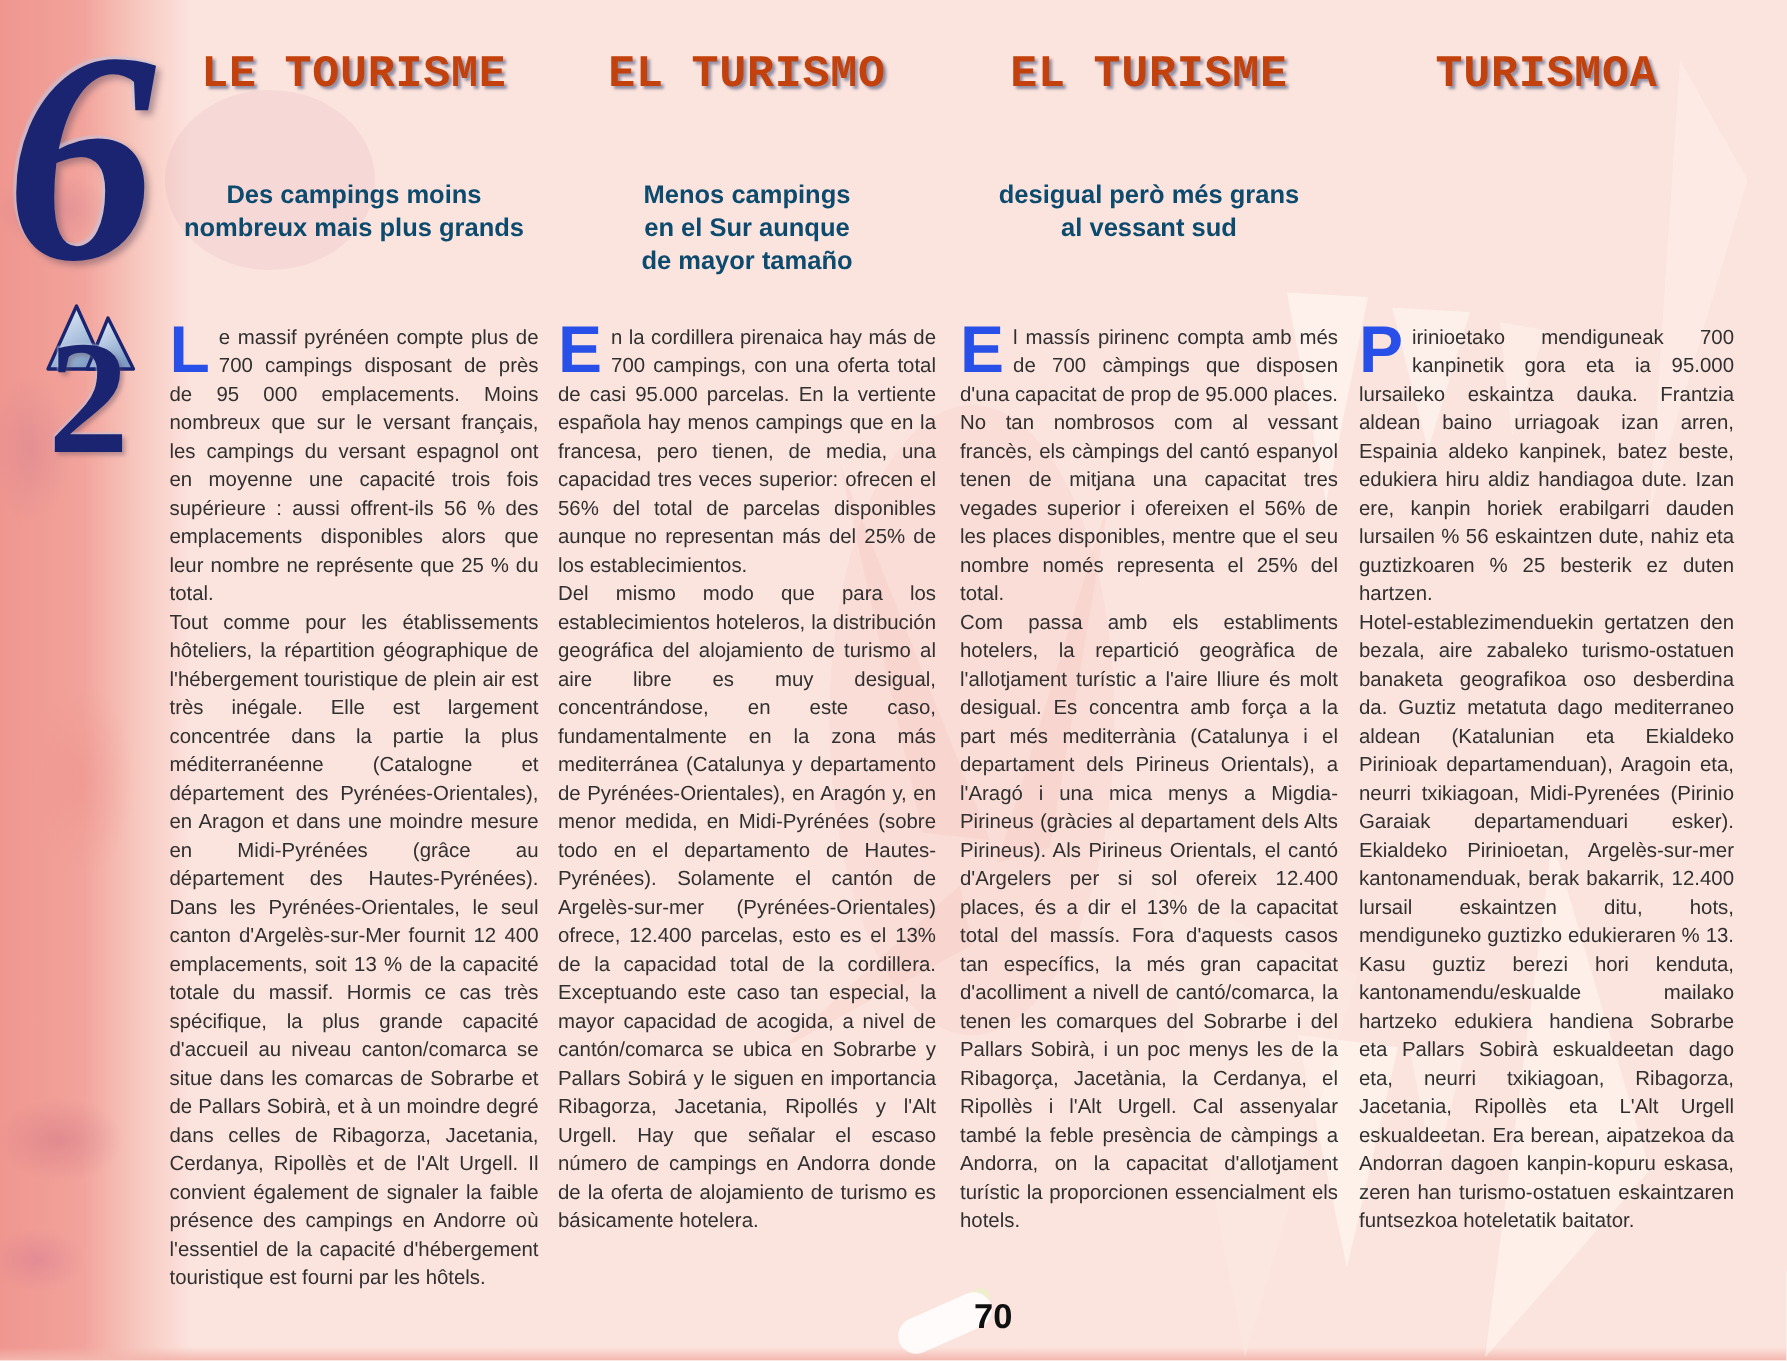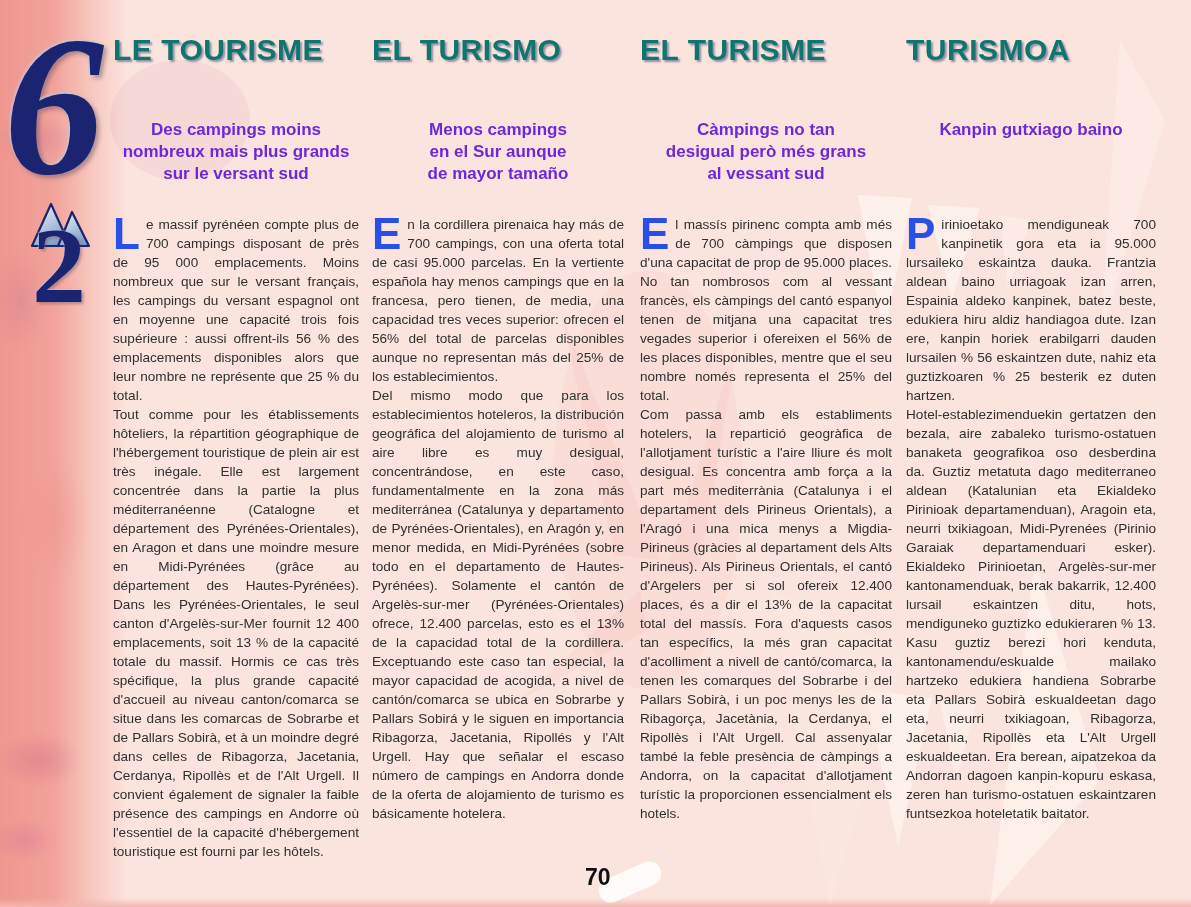--- a/index.html
+++ b/index.html
@@ -37,42 +37,42 @@
   .big-two{
     position:absolute;left:32px;top:212px;z-index:2;
     font-family:"Liberation Serif",serif;font-weight:bold;
     font-size:108px;line-height:1;color:#1a2470;
     text-shadow:-1px -1px 1px rgba(190,200,230,0.5), 2px 2px 3px rgba(90,70,90,0.4);
   }
   .mountain{position:absolute;left:30px;top:200px;z-index:2;}
   
   .col{position:absolute;top:33px;z-index:2;}
   .col-title{
-    position:absolute;top:0;left:0;width:100%;
-    font-family:Liberation Sans, sans-serif;font-weight:bold;
-    font-size:30px;letter-spacing:0.5px;color:#0f766e;
+    position:absolute;top:0;left:0;width:100%;text-align:center;
+    font-family:Liberation Mono, monospace;font-weight:bold;
+    font-size:30px;letter-spacing:0.5px;color:#c2410c;
     text-shadow:2px 2px 2px rgba(110,115,145,0.75);
     white-space:nowrap;
   }
   .col-subtitle{
     position:absolute;top:86px;left:0;width:100%;text-align:center;
-    font-weight:bold;font-size:17px;line-height:22px;color:#6d28d9;
+    font-weight:bold;font-size:17px;line-height:22px;color:#0c4a6e;
   }
   .col-body{position:absolute;top:182px;left:0;width:100%;}
   .col-body p{
     margin:0;text-align:justify;
     font-size:13.6px;line-height:19px;color:#303030;
   }
   .dropcap{
     float:left;
     font-weight:bold;font-size:44px;line-height:36px;
     color:#2850e8;margin:1px 6px 0 0;
   }
   
-  .pagenum-wrap{position:absolute;left:585px;top:864px;width:90px;height:40px;z-index:2;text-align:left;}
+  .pagenum-wrap{position:absolute;left:585px;top:864px;width:90px;height:40px;z-index:2;text-align:right;}
   .pagenum-brush{
     position:absolute;left:12px;top:6px;width:66px;height:24px;
     background:rgba(255,255,255,0.85);
     border-radius:12px;transform:rotate(-24deg);
     box-shadow:8px -6px 0 -6px rgba(235,240,200,0.8);
   }
   .pagenum{
     position:relative;z-index:1;
     font-weight:bold;font-size:23px;color:#101010;
   }
@@ -114,21 +114,20 @@
     <path d="M42 12 L59 46 L28 46 Z" fill="url(#mg)" stroke="#1a2470" stroke-width="2.2" stroke-linejoin="round"></path>
   </svg>
 
   <div class="big-two">2</div>
 
   <div class="col" lang="fr" style="left:113px;width:246px;">
     <div class="col-title">LE TOURISME</div>
     <div class="col-subtitle">
       <div>Des campings moins</div>
       <div>nombreux mais plus grands</div>
-      <div>sur le versant sud</div>
     </div>
     <div class="col-body">
       <p><span class="dropcap">L</span><span>e massif pyrénéen compte plus de 700 campings disposant de près de 95 000 emplacements. Moins nombreux que sur le versant français, les campings du versant espagnol ont en moyenne une capacité trois fois supérieure : aussi offrent-ils 56 % des emplacements disponibles alors que leur nombre ne représente que 25 % du total.</span></p>
       <p>Tout comme pour les établissements hôteliers, la répartition géographique de l'hébergement touristique de plein air est très inégale. Elle est largement concentrée dans la partie la plus méditerranéenne (Catalogne et département des Pyrénées-Orientales), en Aragon et dans une moindre mesure en Midi-Pyrénées (grâce au département des Hautes-Pyrénées). Dans les Pyrénées-Orientales, le seul canton d'Argelès-sur-Mer fournit 12 400 emplacements, soit 13 % de la capacité totale du massif. Hormis ce cas très spécifique, la plus grande capacité d'accueil au niveau canton/comarca se situe dans les comarcas de Sobrarbe et de Pallars Sobirà, et à un moindre degré dans celles de Ribagorza, Jacetania, Cerdanya, Ripollès et de l'Alt Urgell. Il convient également de signaler la faible présence des campings en Andorre où l'essentiel de la capacité d'hébergement touristique est fourni par les hôtels.</p>
     </div>
   </div>
 
   <div class="col" lang="es" style="left:372px;width:252px;">
     <div class="col-title">EL TURISMO</div>
     <div class="col-subtitle">
@@ -138,34 +137,32 @@
     </div>
     <div class="col-body">
       <p><span class="dropcap">E</span><span>n la cordillera pirenaica hay más de 700 campings, con una oferta total de casi 95.000 parcelas. En la vertiente española hay menos campings que en la francesa, pero tienen, de media, una capacidad tres veces superior: ofrecen el 56% del total de parcelas disponibles aunque no representan más del 25% de los establecimientos.</span></p>
       <p>Del mismo modo que para los establecimientos hoteleros, la distribución geográfica del alojamiento de turismo al aire libre es muy desigual, concentrándose, en este caso, fundamentalmente en la zona más mediterránea (Catalunya y departamento de Pyrénées-Orientales), en Aragón y, en menor medida, en Midi-Pyrénées (sobre todo en el departamento de Hautes-Pyrénées). Solamente el cantón de Argelès-sur-mer (Pyrénées-Orientales) ofrece, 12.400 parcelas, esto es el 13% de la capacidad total de la cordillera. Exceptuando este caso tan especial, la mayor capacidad de acogida, a nivel de cantón/comarca se ubica en Sobrarbe y Pallars Sobirá y le siguen en importancia Ribagorza, Jacetania, Ripollés y l'Alt Urgell. Hay que señalar el escaso número de campings en Andorra donde de la oferta de alojamiento de turismo es básicamente hotelera.</p>
     </div>
   </div>
 
   <div class="col" lang="ca" style="left:640px;width:252px;">
     <div class="col-title">EL TURISME</div>
     <div class="col-subtitle">
-      <div>Càmpings no tan</div>
       <div>desigual però més grans</div>
       <div>al vessant sud</div>
     </div>
     <div class="col-body">
       <p><span class="dropcap">E</span><span>l massís pirinenc compta amb més de 700 càmpings que disposen d'una capacitat de prop de 95.000 places. No tan nombrosos com al vessant francès, els càmpings del cantó espanyol tenen de mitjana una capacitat tres vegades superior i ofereixen el 56% de les places disponibles, mentre que el seu nombre només representa el 25% del total.</span></p>
       <p>Com passa amb els establiments hotelers, la repartició geogràfica de l'allotjament turístic a l'aire lliure és molt desigual. Es concentra amb força a la part més mediterrània (Catalunya i el departament dels Pirineus Orientals), a l'Aragó i una mica menys a Migdia-Pirineus (gràcies al departament dels Alts Pirineus). Als Pirineus Orientals, el cantó d'Argelers per si sol ofereix 12.400 places, és a dir el 13% de la capacitat total del massís. Fora d'aquests casos tan específics, la més gran capacitat d'acolliment a nivell de cantó/comarca, la tenen les comarques del Sobrarbe i del Pallars Sobirà, i un poc menys les de la Ribagorça, Jacetània, la Cerdanya, el Ripollès i l'Alt Urgell. Cal assenyalar també la feble presència de càmpings a Andorra, on la capacitat d'allotjament turístic la proporcionen essencialment els hotels.</p>
     </div>
   </div>
 
   <div class="col" lang="eu" style="left:906px;width:250px;">
     <div class="col-title">TURISMOA</div>
     <div class="col-subtitle">
-      <div>Kanpin gutxiago baino</div>
     </div>
     <div class="col-body">
       <p><span class="dropcap">P</span><span>irinioetako mendiguneak 700 kanpinetik gora eta ia 95.000 lursaileko eskaintza dauka. Frantzia aldean baino urriagoak izan arren, Espainia aldeko kanpinek, batez beste, edukiera hiru aldiz handiagoa dute. Izan ere, kanpin horiek erabilgarri dauden lursailen % 56 eskaintzen dute, nahiz eta guztizkoaren % 25 besterik ez duten hartzen.</span></p>
       <p>Hotel-establezimenduekin gertatzen den bezala, aire zabaleko turismo-ostatuen banaketa geografikoa oso desberdina da. Guztiz metatuta dago mediterraneo aldean (Katalunian eta Ekialdeko Pirinioak departamenduan), Aragoin eta, neurri txikiagoan, Midi-Pyrenées (Pirinio Garaiak departamenduari esker). Ekialdeko Pirinioetan, Argelès-sur-mer kantonamenduak, berak bakarrik, 12.400 lursail eskaintzen ditu, hots, mendiguneko guztizko edukieraren % 13. Kasu guztiz berezi hori kenduta, kantonamendu/eskualde mailako hartzeko edukiera handiena Sobrarbe eta Pallars Sobirà eskualdeetan dago eta, neurri txikiagoan, Ribagorza, Jacetania, Ripollès eta L'Alt Urgell eskualdeetan. Era berean, aipatzekoa da Andorran dagoen kanpin-kopuru eskasa, zeren han turismo-ostatuen eskaintzaren funtsezkoa hoteletatik baitator.</p>
     </div>
   </div>
 
   <div class="pagenum-wrap">
     <div class="pagenum-brush"></div>
     <div class="pagenum">70</div>

